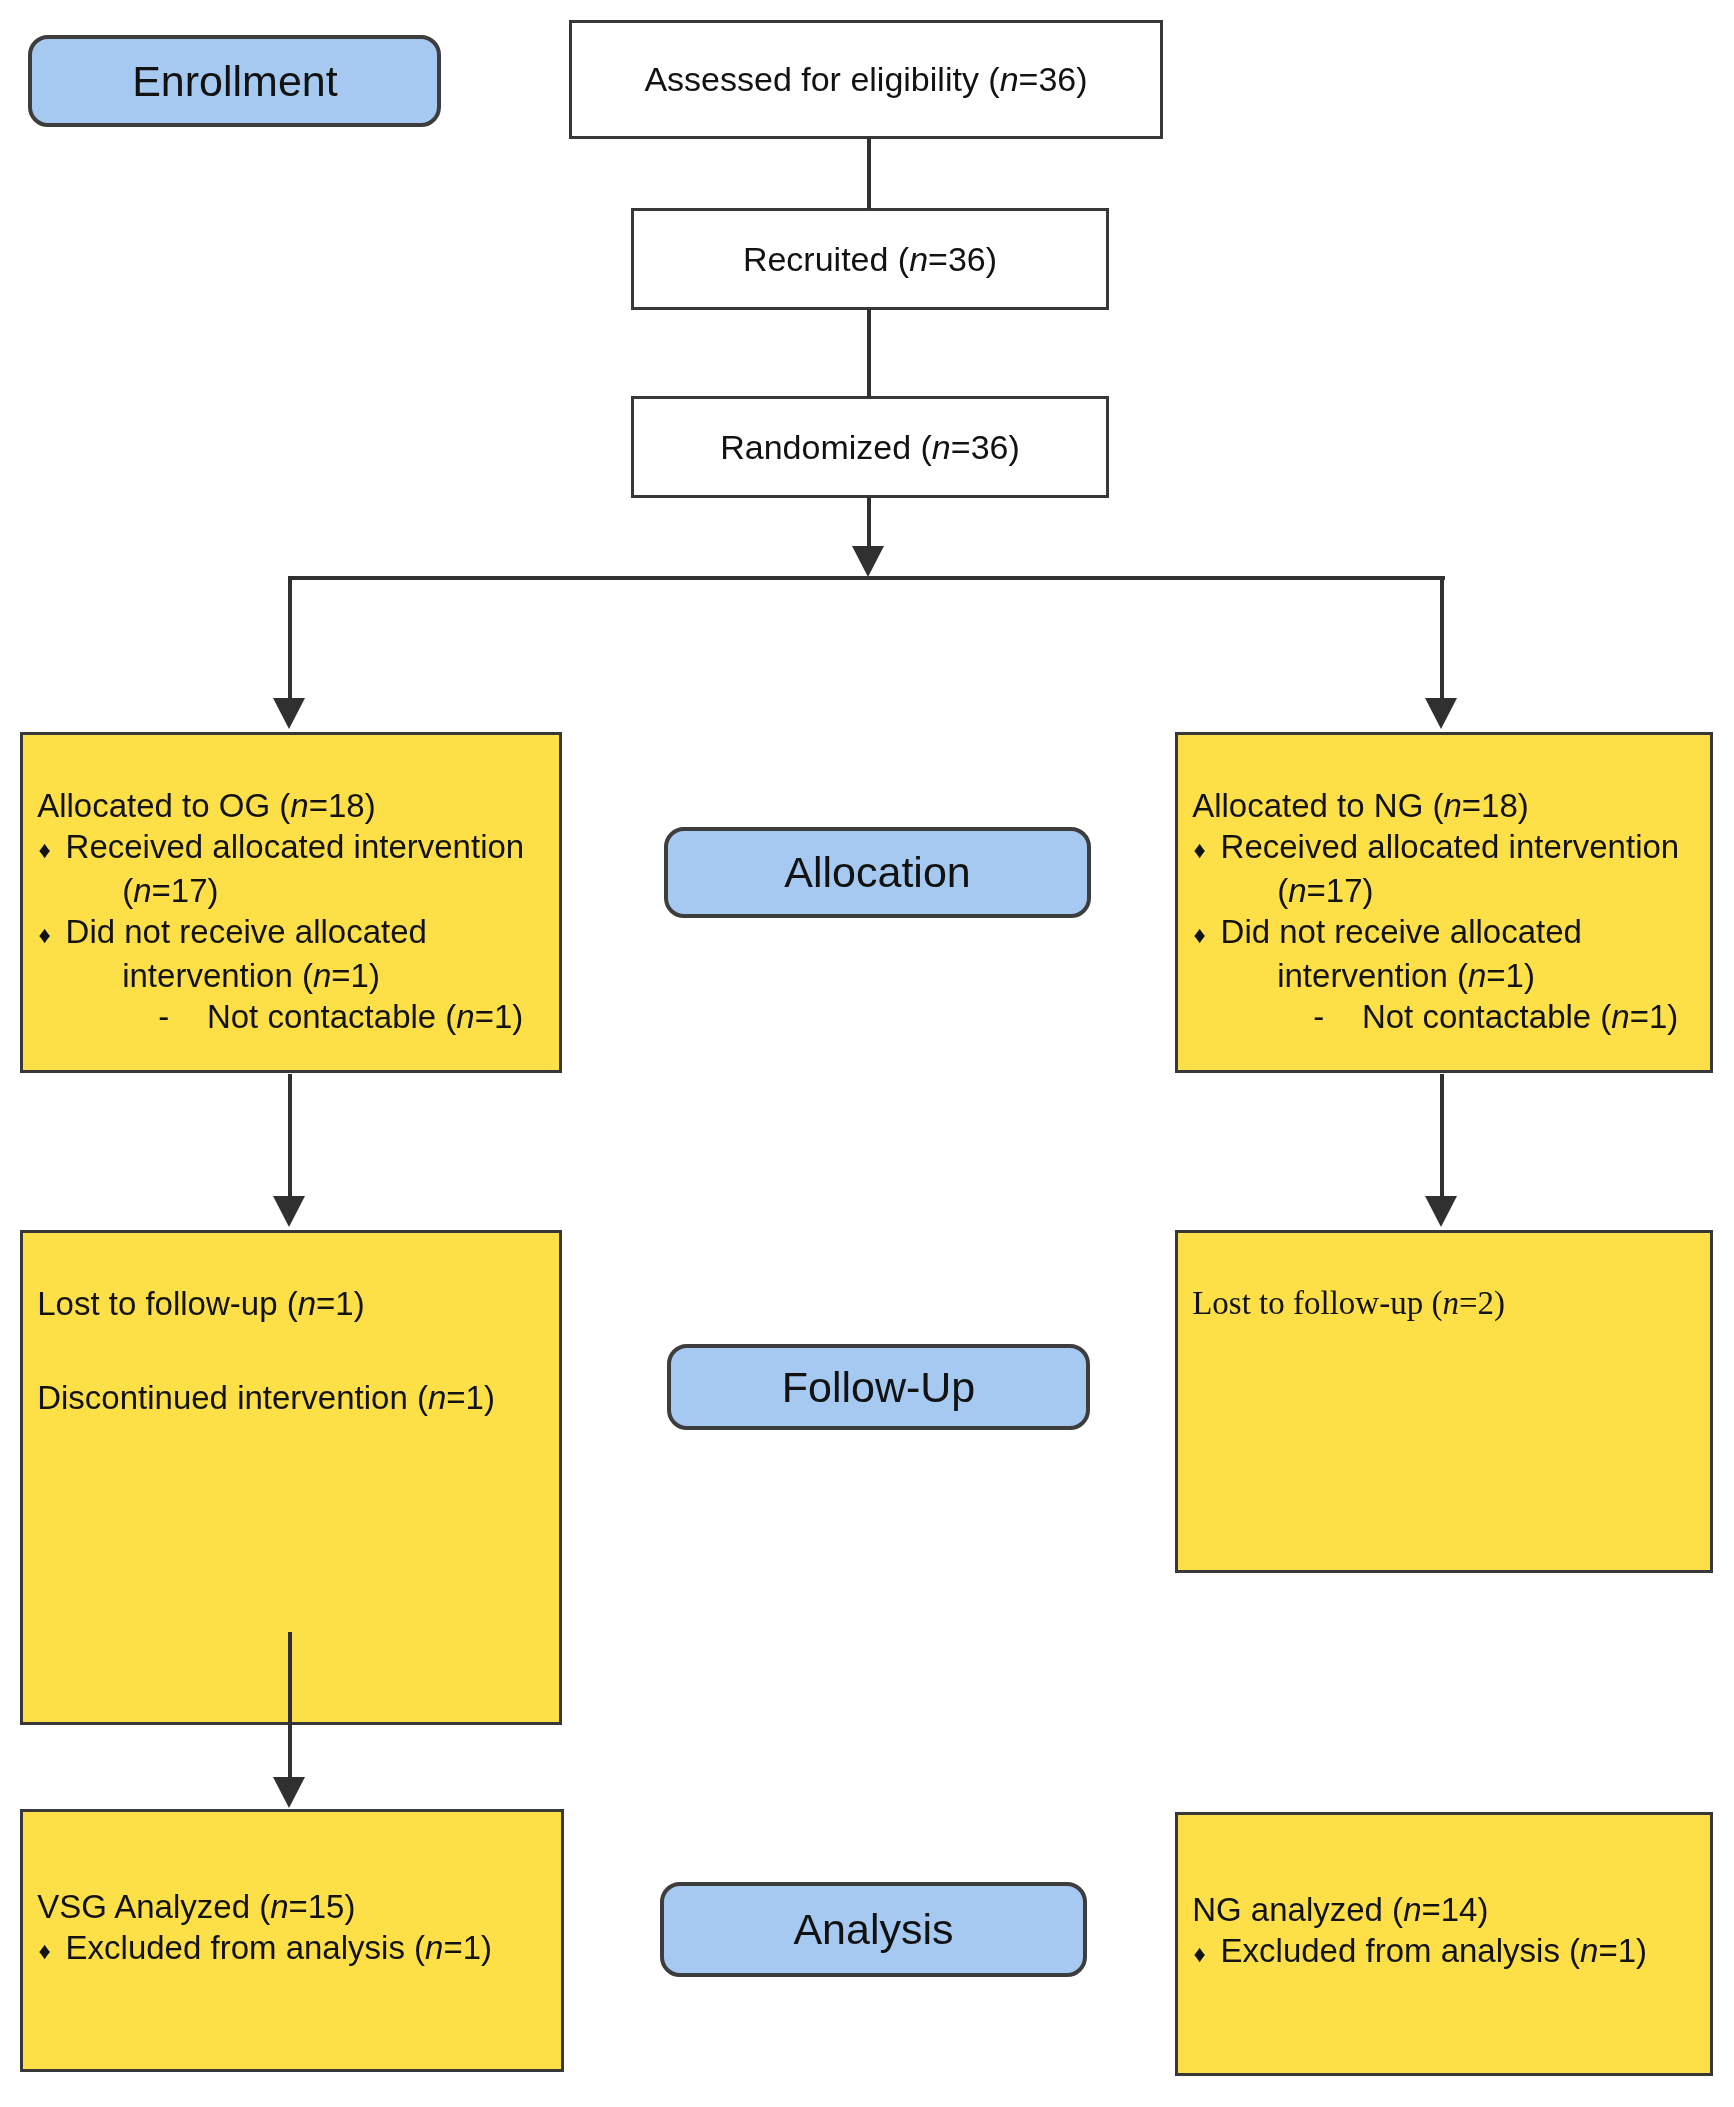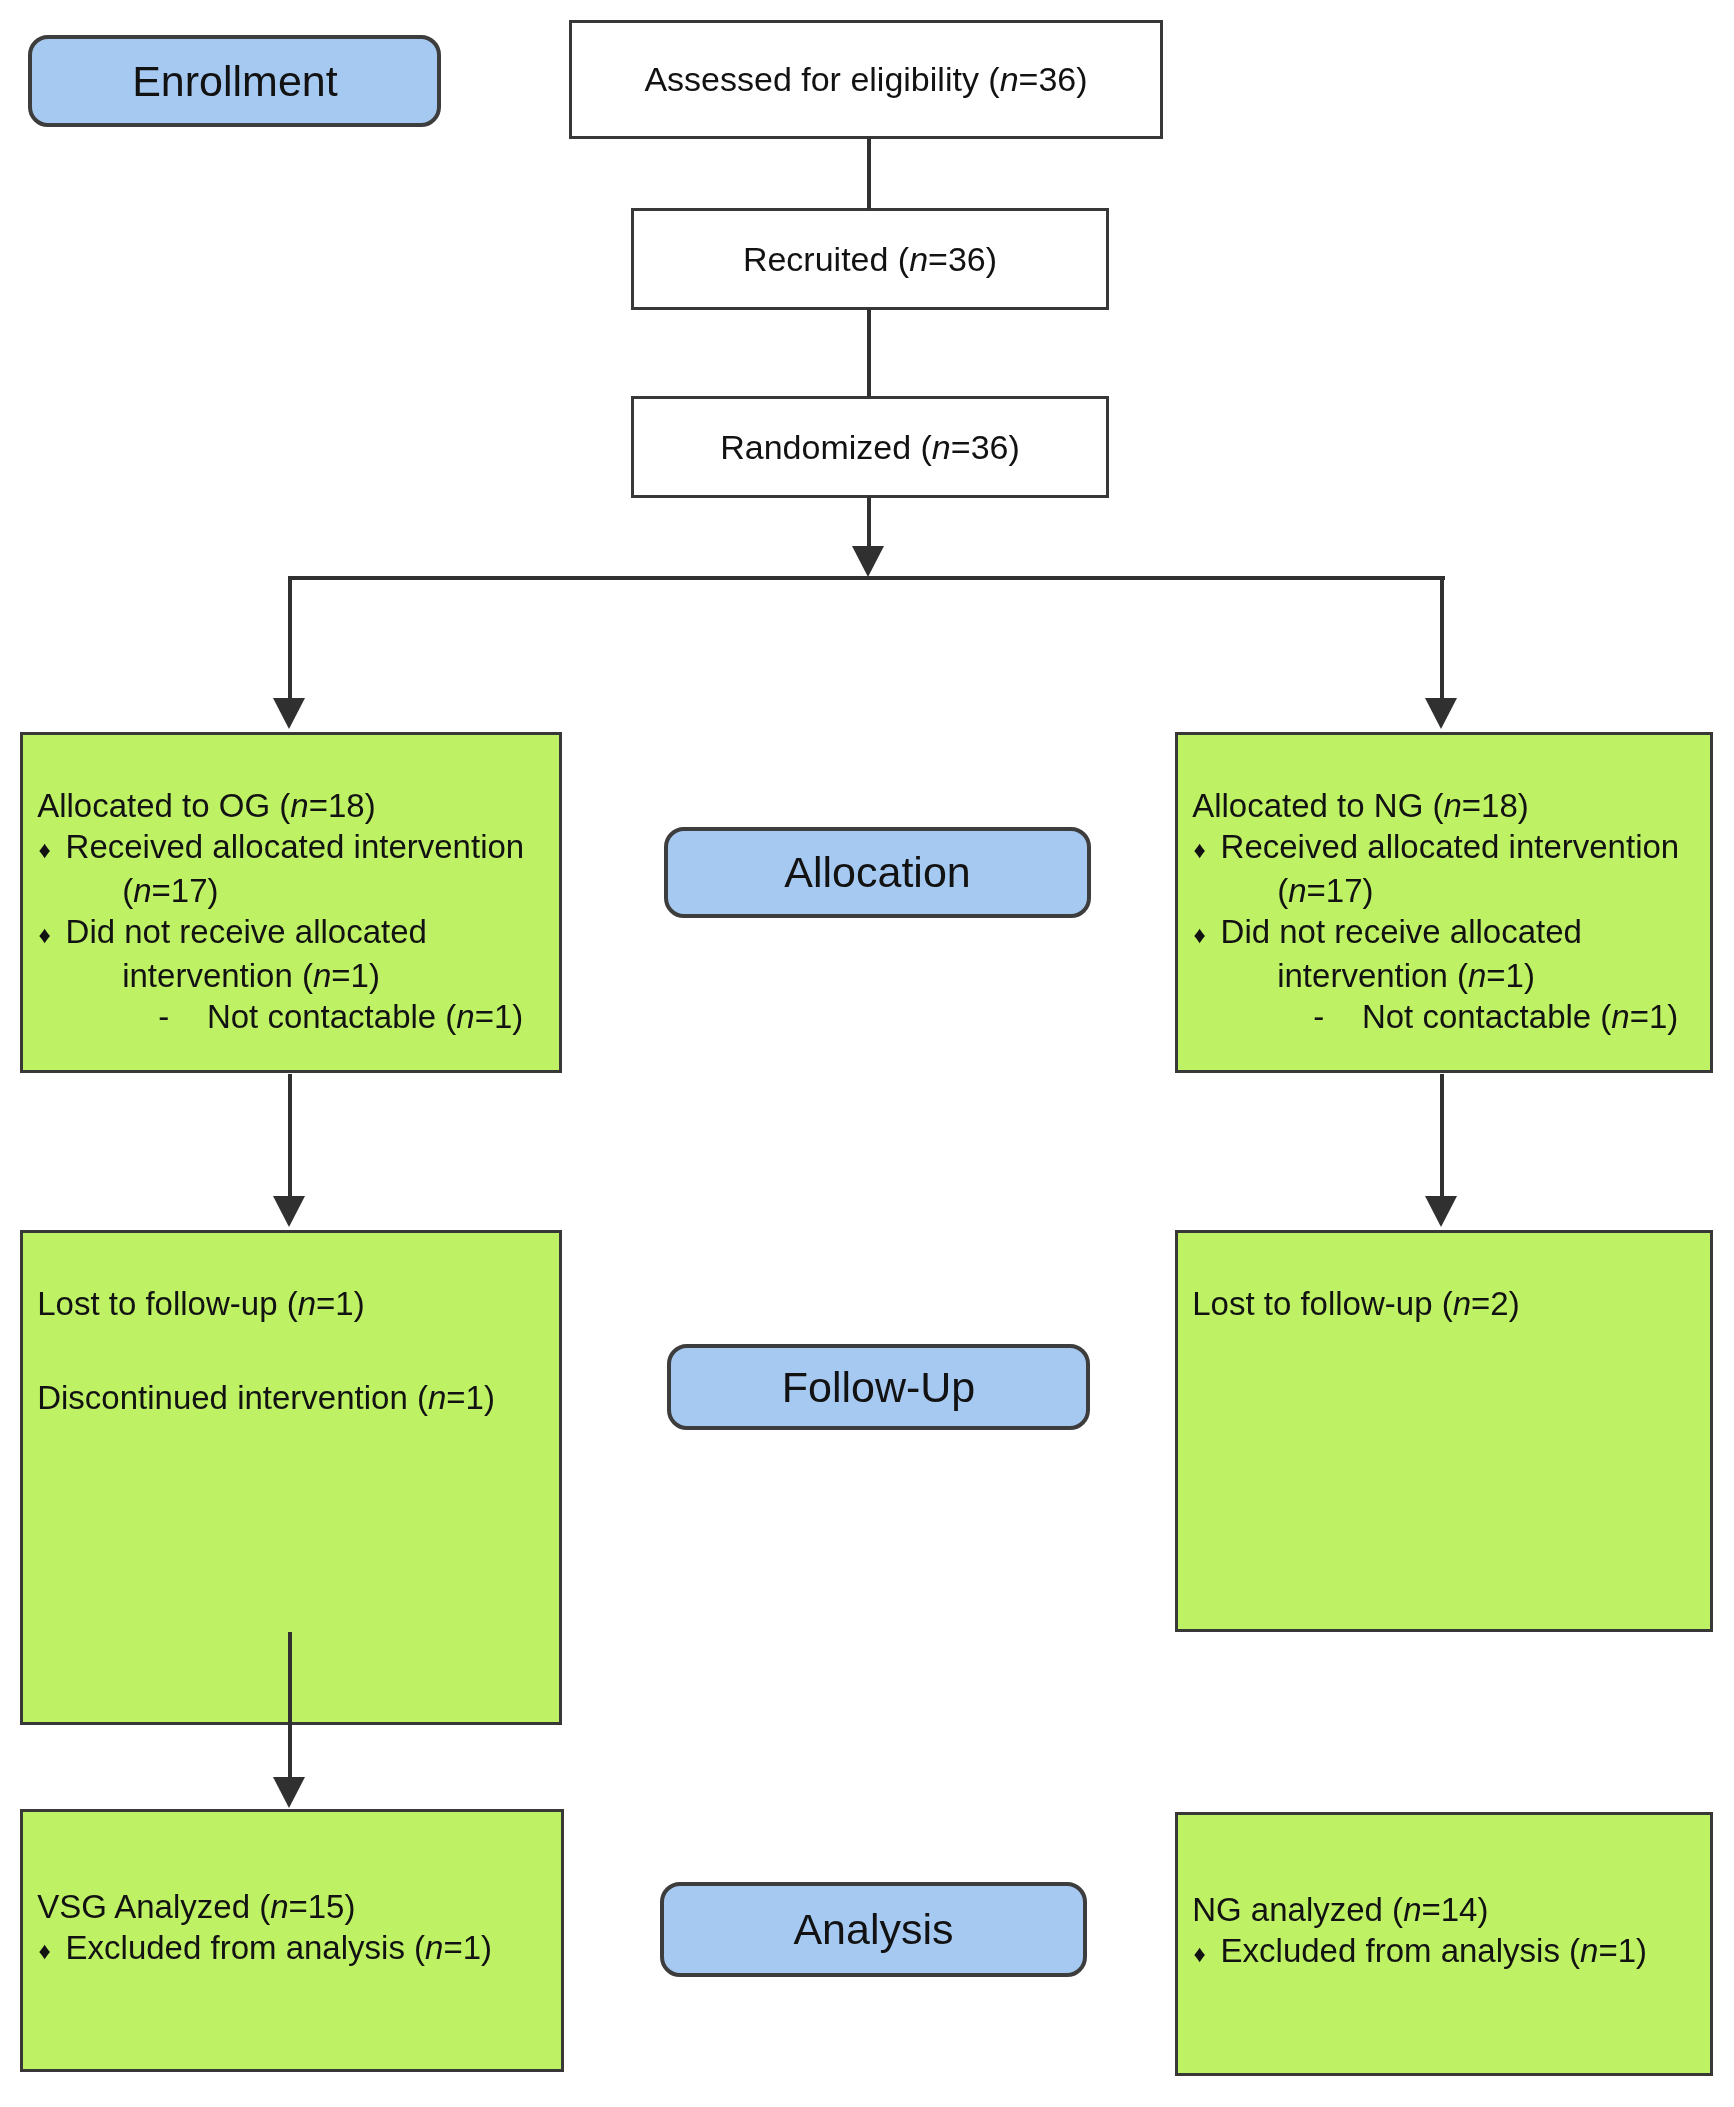--- a/index.html
+++ b/index.html
@@ -18,21 +18,21 @@
   }
   
   .wbox{
     position:absolute;box-sizing:border-box;background:#ffffff;
     border:3.6px solid var(--box-border,#383838);
     display:flex;align-items:center;justify-content:center;
     font-size:34px;text-align:center;
   }
   
   .cbox{
-    position:absolute;box-sizing:border-box;background:#bef264;
+    position:absolute;box-sizing:border-box;background:#fde047;
     border:3.6px solid var(--box-border,#383838);
     font-size:33px;line-height:41px;
     padding:50px 20px 0 14.2px;
   }
   .cbox.analysis{padding-top:74px;}
   .line{display:flex;align-items:baseline;}
   .marker{flex:0 0 auto;display:inline-block;margin-right:5.7px;}
   .marker.diamond{font-size:24px;width:21.3px;}
   .marker.dash{width:43px;}
   .txt{flex:1 1 auto;}
@@ -150,21 +150,21 @@
 
   <div class="line" style="padding-left: 0px;">
 
         <span class="txt">Lost to follow-up (<i>n</i>=1)</span>
       </div>
       <div class="line" style="padding-left: 0px; margin-top: 53px;">
 
         <span class="txt">Discontinued intervention (<i>n</i>=1)</span>
       </div>
     </div>
-  <div class="cbox" style="left:1175px;top:1230px;width:538px;height:402px;">
+  <div class="cbox" style="left:1175px;top:1230px;width:538px;height:343px;font-family:Liberation Serif, serif;">
 
   <div class="line" style="padding-left: 0px;">
 
         <span class="txt">Lost to follow-up (<i>n</i>=2)</span>
       </div>
     </div>
 
   <div class="vline" style="left:288px;top:1632px;height:145px;"></div>
   <div class="arrow" style="left:273px;top:1777px;"></div>
 

